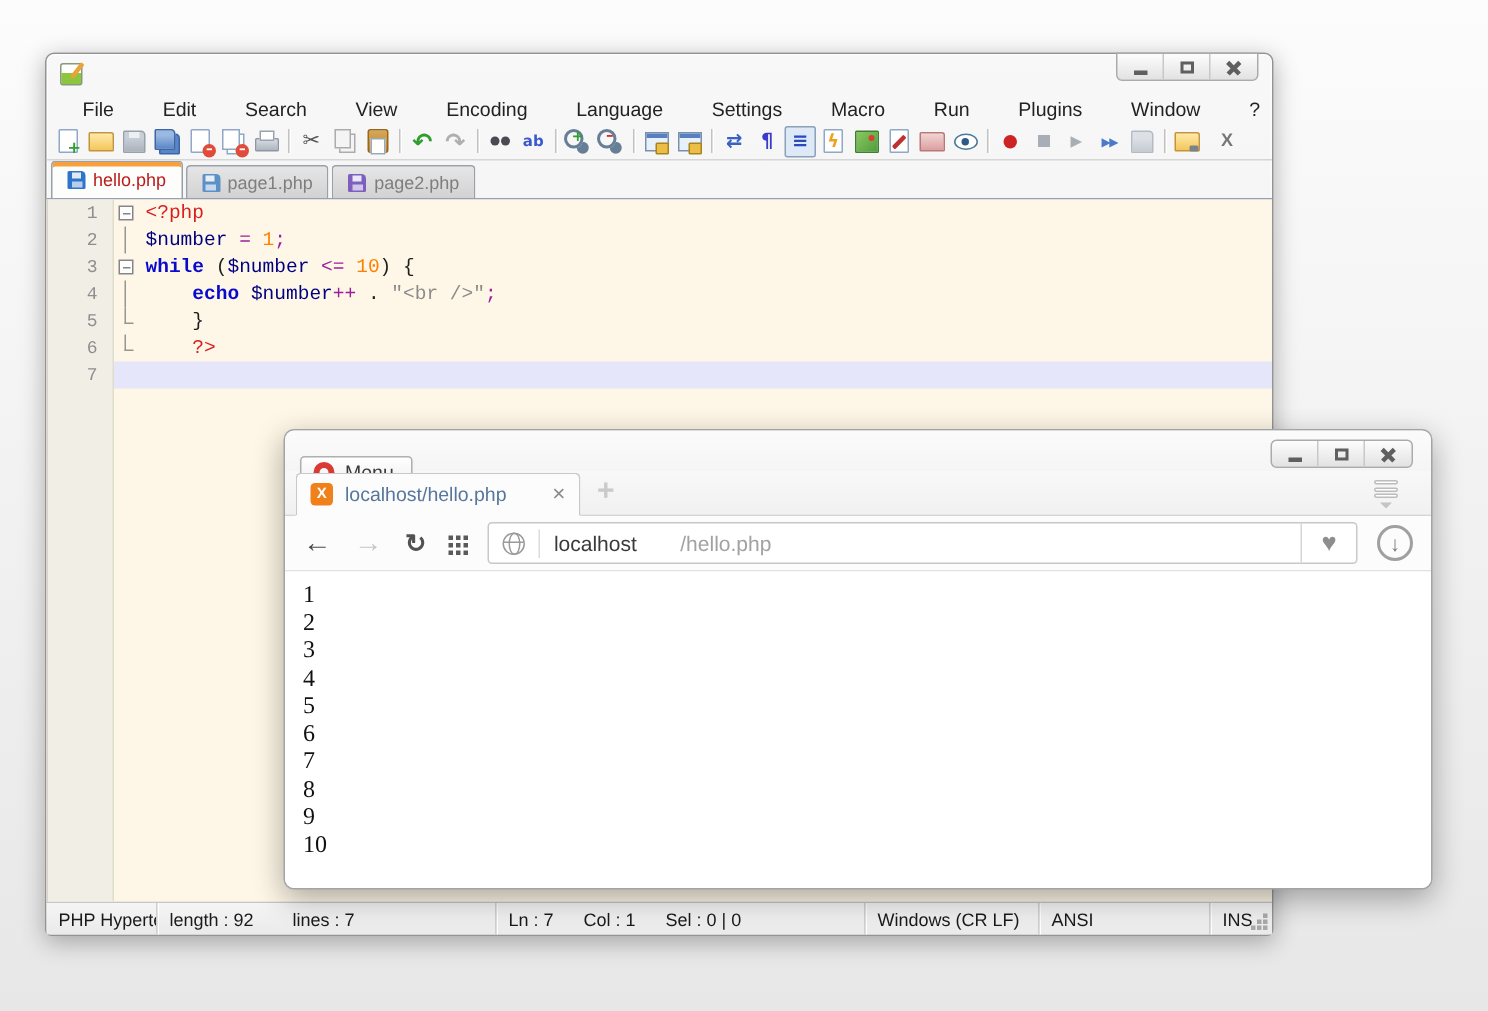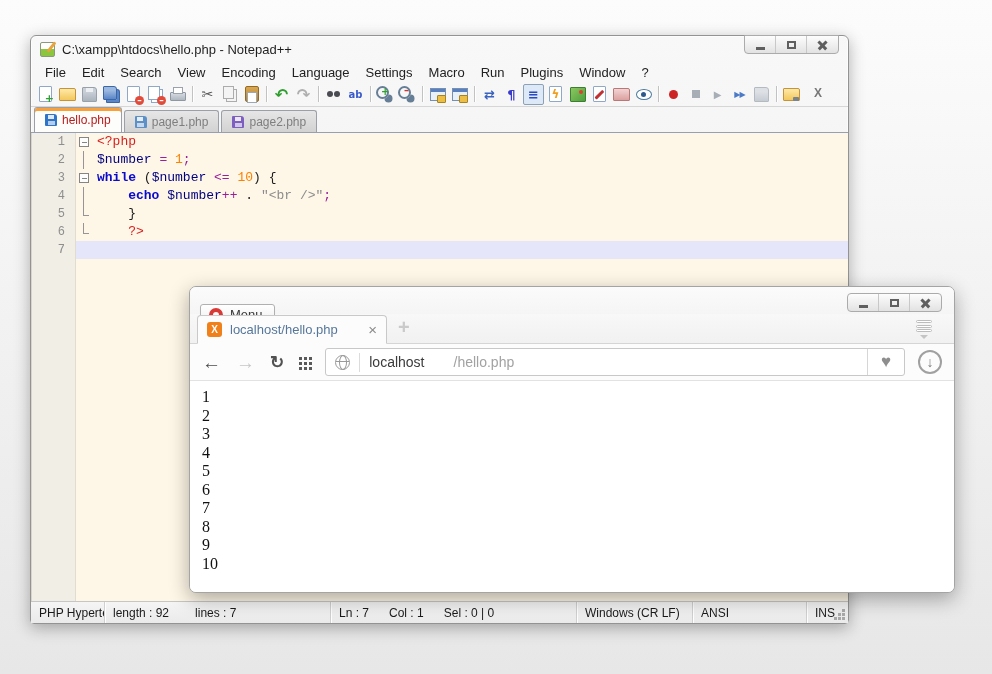--- a/index.html
+++ b/index.html
@@ -29,22 +29,22 @@
     background:linear-gradient(#F8F8F8,#E9E9E9);
     box-shadow:0 4px 16px rgba(0,0,0,.30), inset 0 0 0 1px rgba(255,255,255,.7);
     display:flex; flex-direction:column; }
   .npp-titlebar { height:26px; display:flex; align-items:center; gap:7px; padding:0 9px; position:relative; flex:none; }
   .npp-app-icon { width:15px; height:15px; border:1px solid #8A9A78; border-radius:2px;
     background:linear-gradient(#FFFFFF 45%, #8CC63F 45%); position:relative; flex:none; }
   .npp-app-icon::after { content:""; position:absolute; right:1px; top:-2px; width:3px; height:12px;
     background:#E8A33C; transform:rotate(38deg); border-radius:1px; }
   .npp-controls { position:absolute; top:-1px; right:9px; border-radius:0 0 4px 4px; }
 
-  .npp-menubar { height:20px; display:flex; align-items:center; padding-left:6px;
-    font-size:13px; color:#222; flex:none; }
+  .npp-menubar { height:20px; display:flex; align-items:center; padding-left:16px;
+    font-size:13px; color:#222; flex:none;justify-content:space-between; }
   .menu-item { padding:0 8px; cursor:default; }
   .menu-close-x { margin-left:auto; margin-right:12px; color:#6F6F6F; font-size:12px; font-weight:bold; }
 
   
   .npp-toolbar { height:25px; display:flex; align-items:center; padding:0 4px; gap:1px;
     border-bottom:1px solid #D6D6D6; flex:none; }
   .tb-sep { width:1px; height:16px; background:#C2C2C2; box-shadow:1px 0 0 #FFF; margin:0 3px; flex:none; }
   .tb-btn { width:21px; height:21px; display:flex; align-items:center; justify-content:center;
     position:relative; border-radius:2px; flex:none; font-family:"DejaVu Sans", sans-serif; }
   .tb-btn.pressed { border:1px solid #8CA0B8; background:#DDE9F7; }
@@ -215,21 +215,20 @@
   .o-content { flex:1; background:#FFF; padding:7px 0 0 12px;
     font-family:"Liberation Serif","DejaVu Serif",serif; font-size:16px; color:#111; }
   .out-line { height:18.5px; line-height:18.5px; }
 </style>
 </head>
 <body>
 
 <div id="npp-window">
   <div class="npp-titlebar">
     <span class="npp-app-icon"></span>
-    <span class="win-title-text">C:\xampp\htdocs\hello.php - Notepad++</span>
     <div class="win-controls npp-controls">
       <span class="wc-btn">
           <span class="g-min"></span>
         </span>
       <span class="wc-btn">
           <span class="g-max"></span>
         </span>
       <span class="wc-btn">
           <span class="g-x"></span>
         </span>

